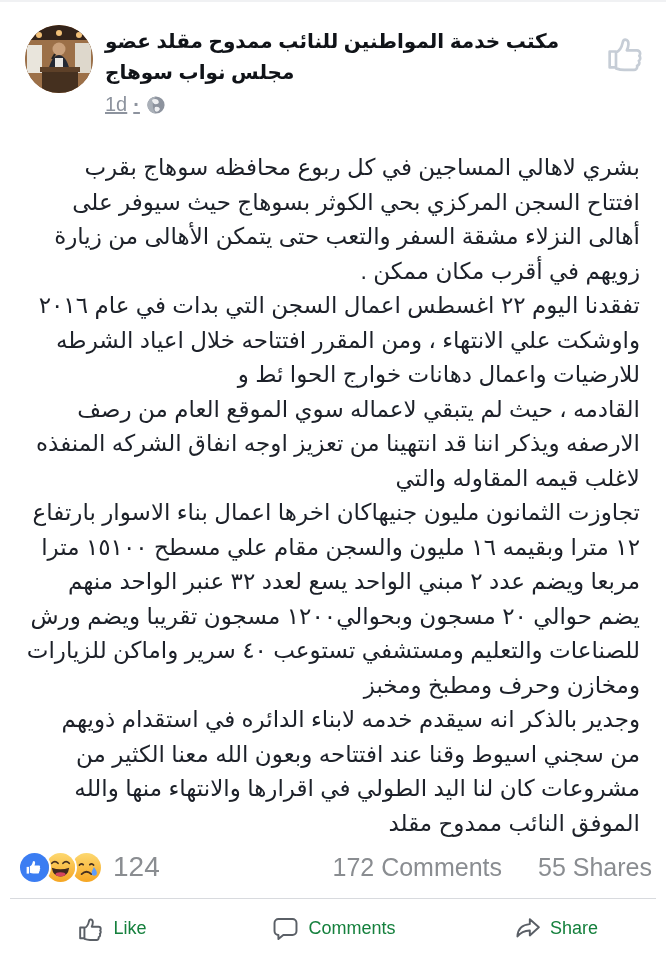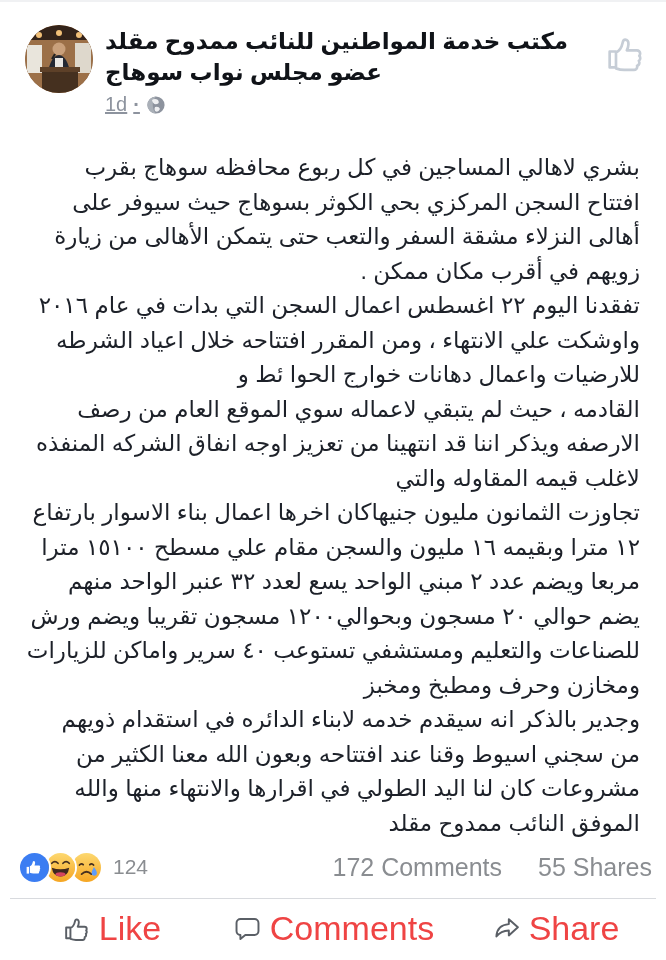--- a/index.html
+++ b/index.html
@@ -11,21 +11,21 @@
   }
   
   .header { position:relative; height:124px; }
   .avatar {
     position:absolute; left:25px; top:23px; width:68px; height:68px;
     border-radius:50%; overflow:hidden; background:#8a6544; cursor:pointer;
   }
   .header-text { position:absolute; left:105px; top:24px; width:470px; }
   .page-name {
     direction:rtl; text-align:left; unicode-bidi:plaintext;
-    font-weight:bold; font-size:23px; line-height:31px; color:#101318; cursor:pointer;
+    font-weight:bold; font-size:20px; line-height:31px; color:#101318; cursor:pointer;
   }
   .meta { display:flex; align-items:center; gap:6px; margin-top:5px;
           color:#8d939e; font-size:20px;text-decoration:underline; }
   .meta .sep { font-weight:bold; }
   .page-like { position:absolute; right:18px; top:28px; width:46px; height:46px;
                color:#c6cdd6; cursor:pointer; }
   .page-like svg, .action-icon svg { width:100%; height:100%; display:block; }
   
   .body-text { padding:24px 26px 0 4px; }
   .tline {
@@ -35,29 +35,29 @@
   
   .engagement { display:flex; justify-content:space-between; align-items:center;
                 padding:8px 14px 0 20px; height:46px; }
   .reactions { display:flex; align-items:center; cursor:pointer; }
   .rx { width:29px; height:29px; border-radius:50%; position:relative;
         box-shadow:0 0 0 2px #fff; }
   .rx svg { width:100%; height:100%; display:block; }
   .rx.like { z-index:3; }
   .rx.haha { z-index:2; margin-left:-3px; }
   .rx.sad  { z-index:1; margin-left:-3px; }
-  .rx-count { margin-left:12px; font-size:21px; color:#8a8d91;text-align:center; }
+  .rx-count { margin-left:12px; font-size:28px; color:#8a8d91;text-align:center; }
   .counts { display:flex; align-items:center; gap:36px;
             font-size:25px; color:#8a8d91; }
   .counts span { cursor:pointer; }
   
   .divider { border-top:1px solid #d8dade; margin:12px 10px 0 10px; }
   .actions { display:flex; height:58px; align-items:center; }
   .action-btn { flex:1; display:flex; align-items:center; justify-content:center;
-                gap:7px; color:#ef4444; font-size:34px; cursor:pointer; }
+                gap:7px; color:#15803d; font-size:18px; cursor:pointer; }
   .action-icon { width:31px; height:31px; color:#5a5f66; }
 </style>
 </head>
 <body>
 
 <div class="post">
 
   <div class="header">
     <div class="avatar">
       <svg viewBox="0 0 68 68">

